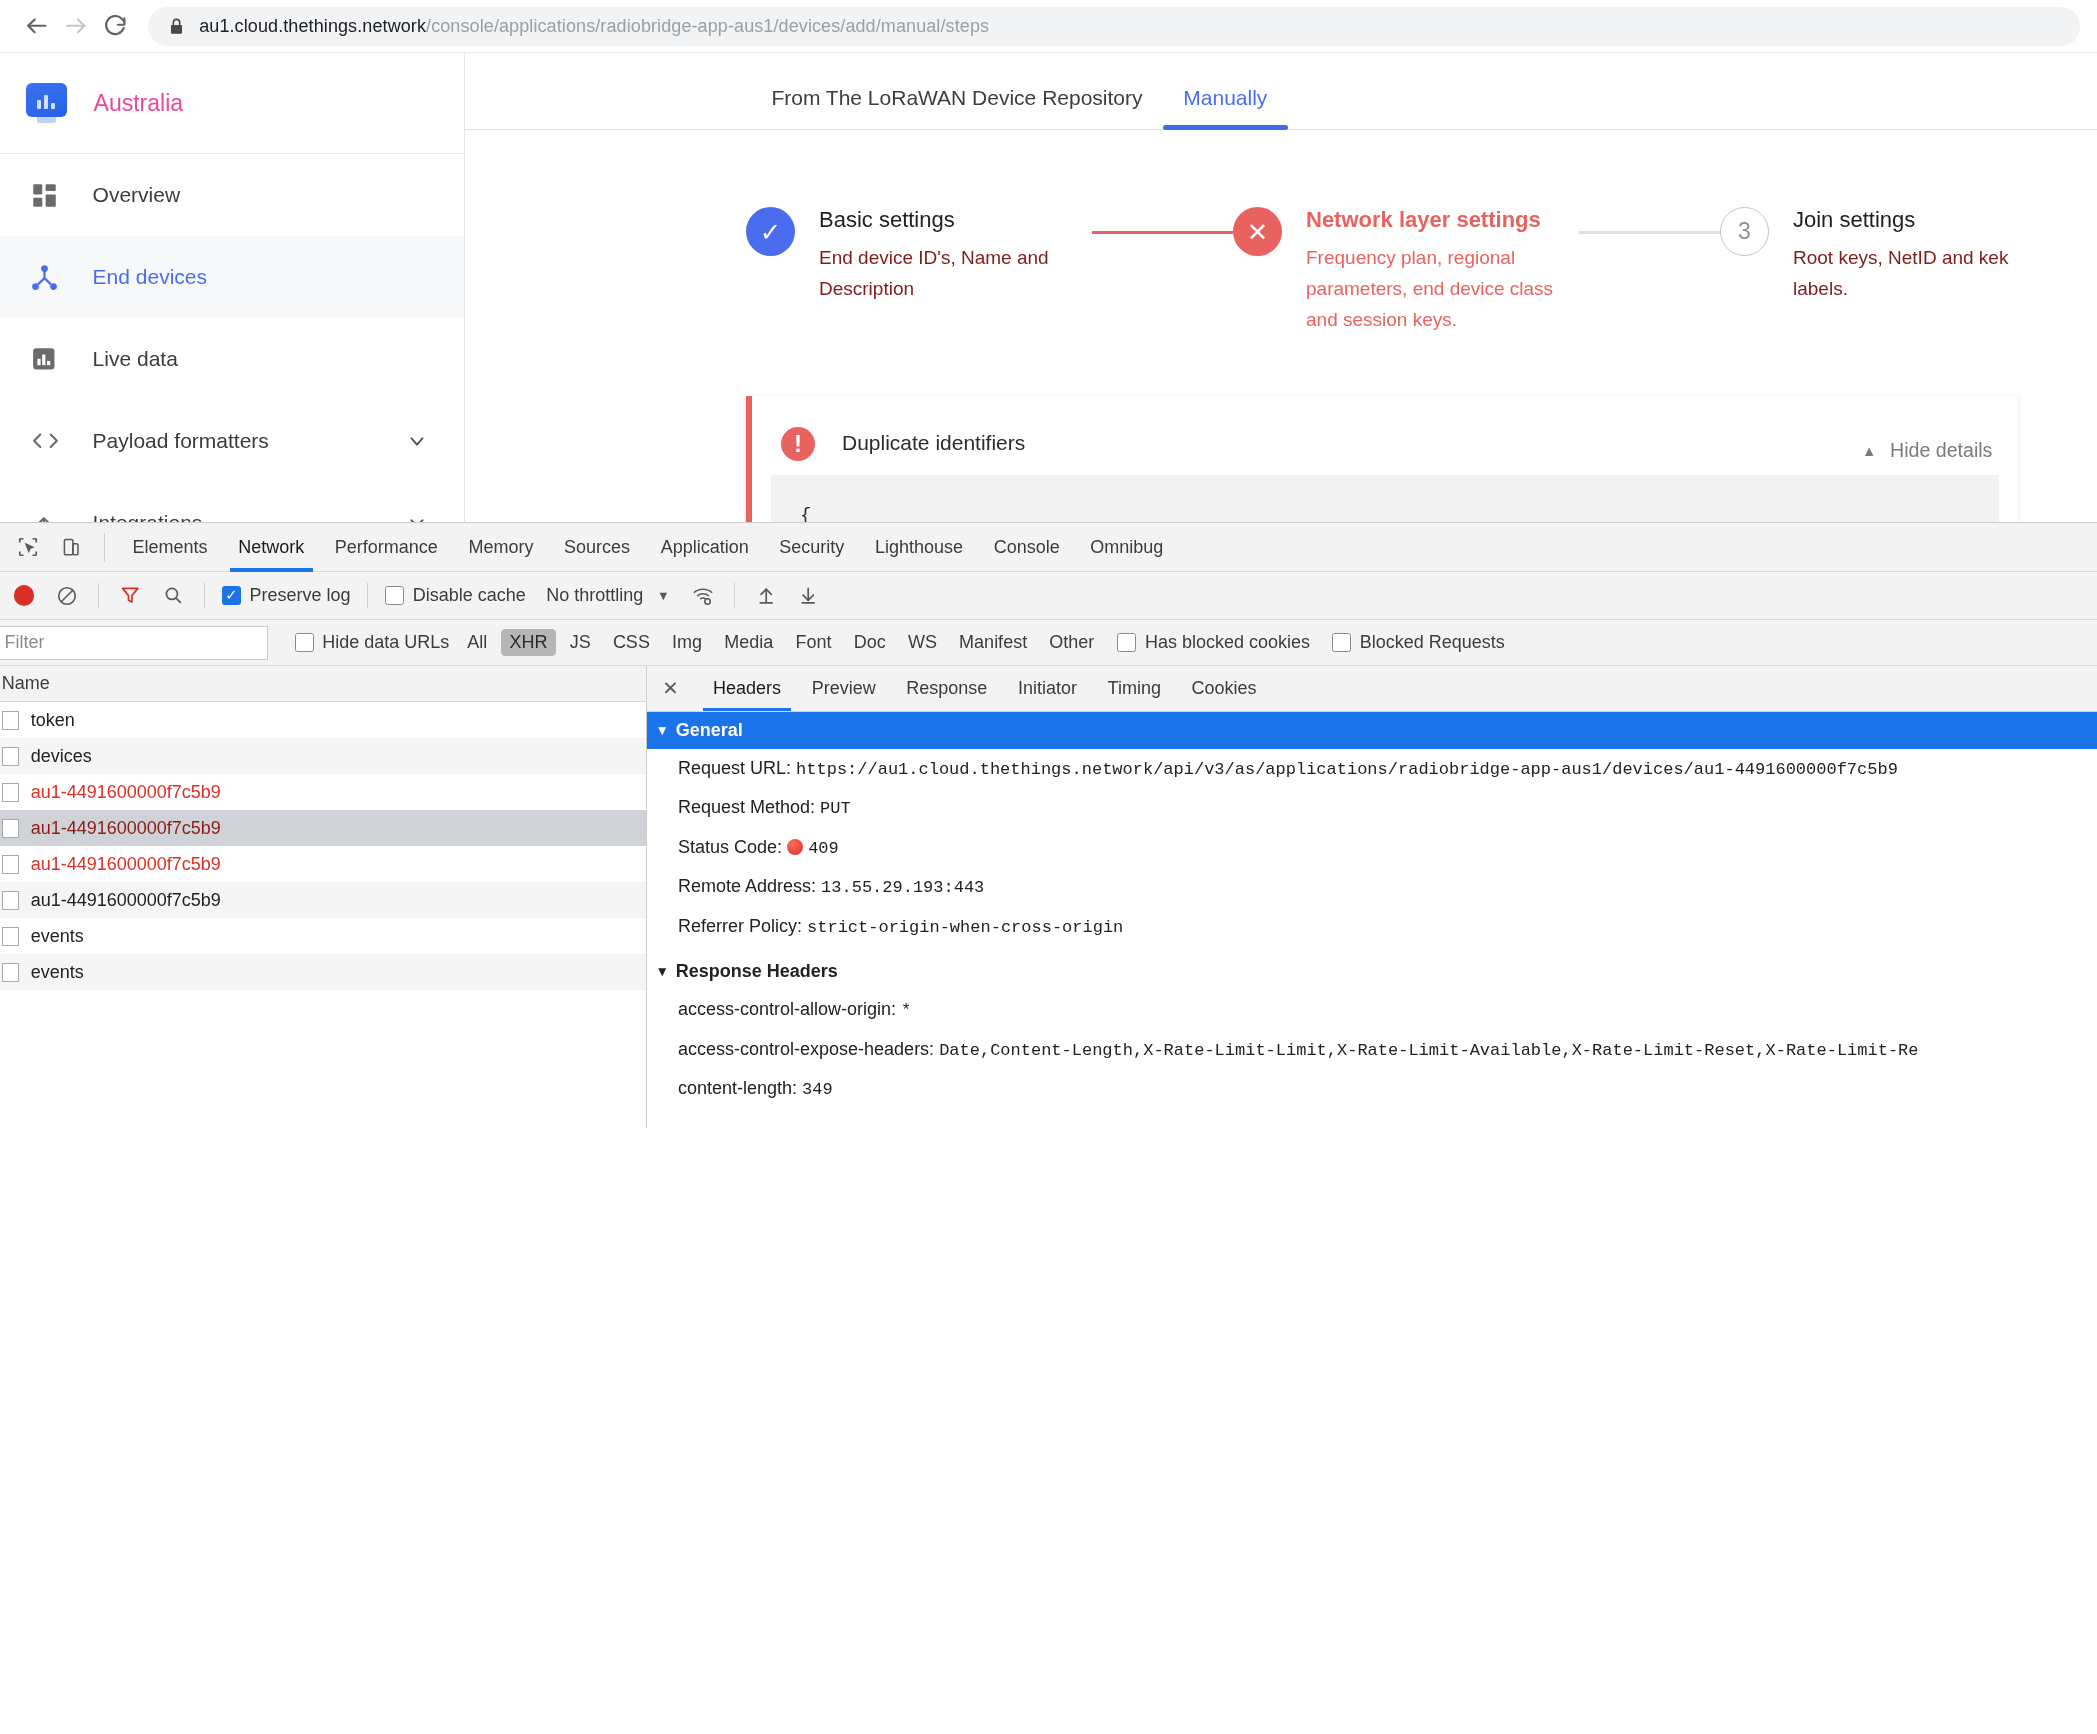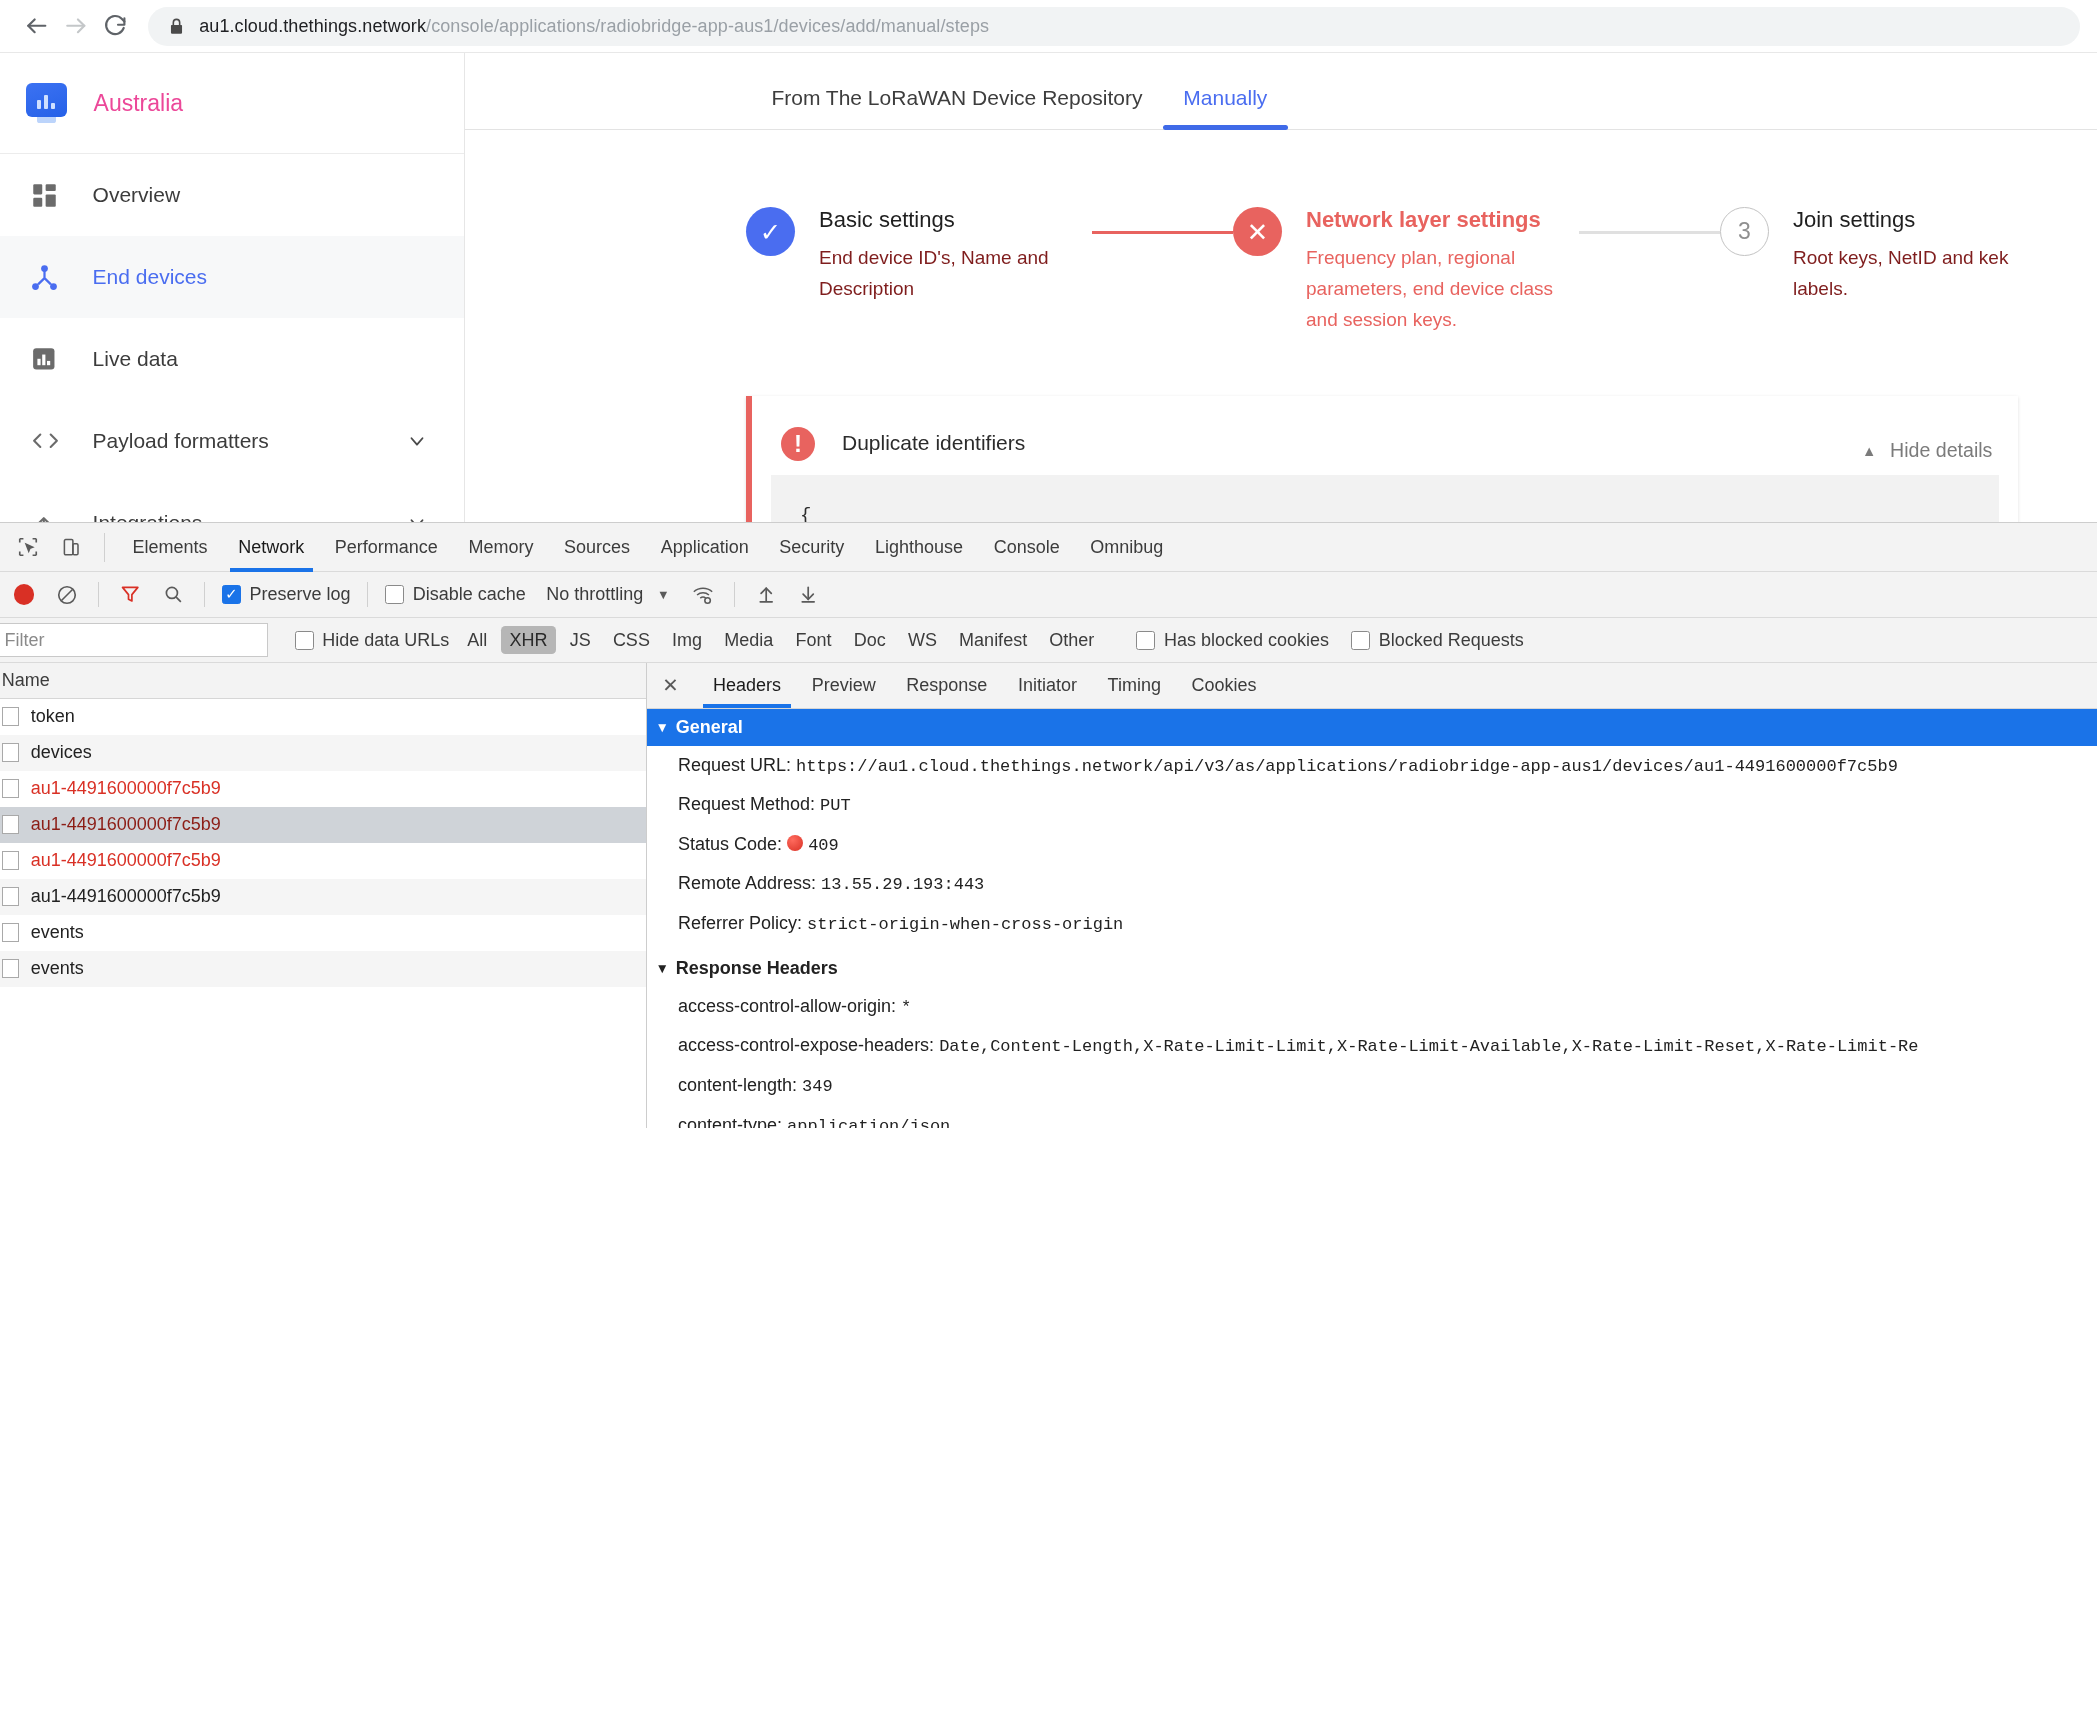--- a/index.html
+++ b/index.html
@@ -671,21 +671,21 @@
         <div class="ftype active">XHR</div>
         <div class="ftype">JS</div>
         <div class="ftype">CSS</div>
         <div class="ftype">Img</div>
         <div class="ftype">Media</div>
         <div class="ftype">Font</div>
         <div class="ftype">Doc</div>
         <div class="ftype">WS</div>
         <div class="ftype">Manifest</div>
         <div class="ftype">Other</div>
-        <div class="tb-check" style="margin-left:31px">
+        <div class="tb-check" style="margin-left:12px">
           <span class="cbx"></span>
           <span>Has blocked cookies</span>
         </div>
         <div class="tb-check" style="margin-left:15.3px">
           <span class="cbx"></span>
           <span>Blocked Requests</span>
         </div>
       </div>
     </div>
 
@@ -774,21 +774,17 @@
           <span class="v">*</span>
         </div>
         <div class="hdr-row">
           <span class="k">access-control-expose-headers:</span>
           <span class="v">Date,Content-Length,X-Rate-Limit-Limit,X-Rate-Limit-Available,X-Rate-Limit-Reset,X-Rate-Limit-Re</span>
         </div>
         <div class="hdr-row">
           <span class="k">content-length:</span>
           <span class="v">349</span>
         </div>
-        <div class="hdr-row">
-          <span class="k">content-type:</span>
-          <span class="v">application/json</span>
-        </div>
       </div>
     </div>
   </div>
 </div>
 
 
 </body></html>

